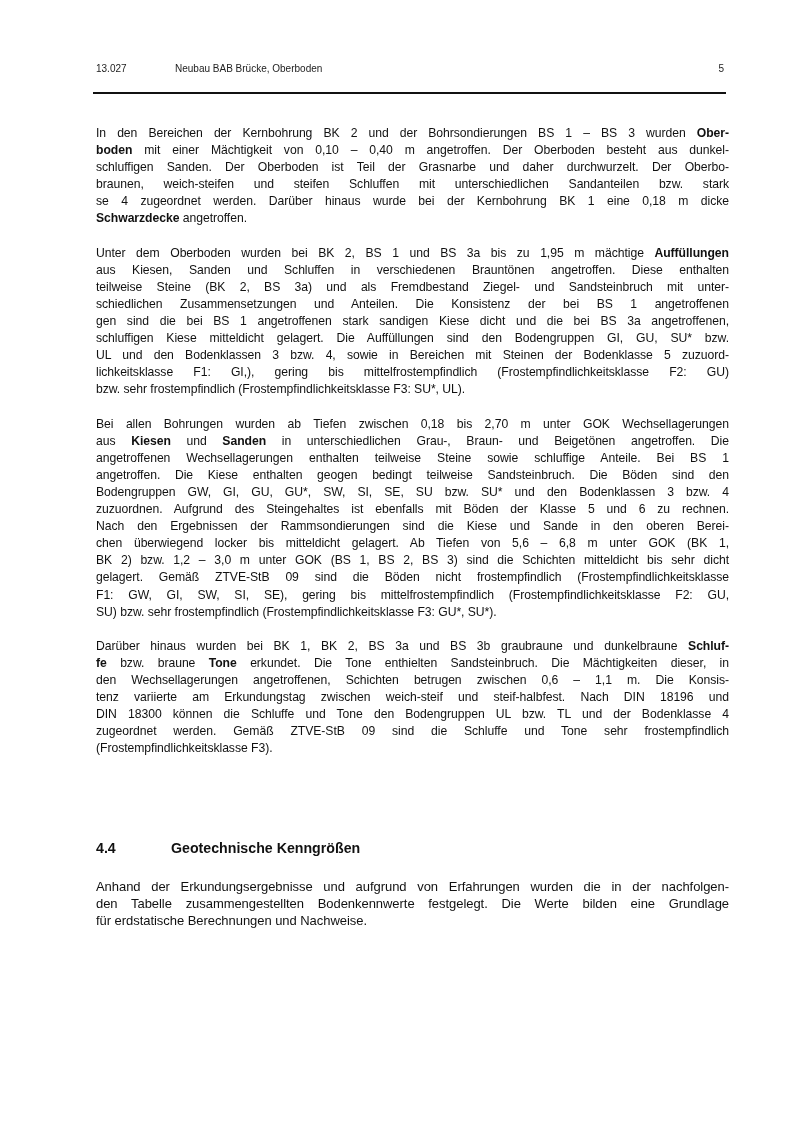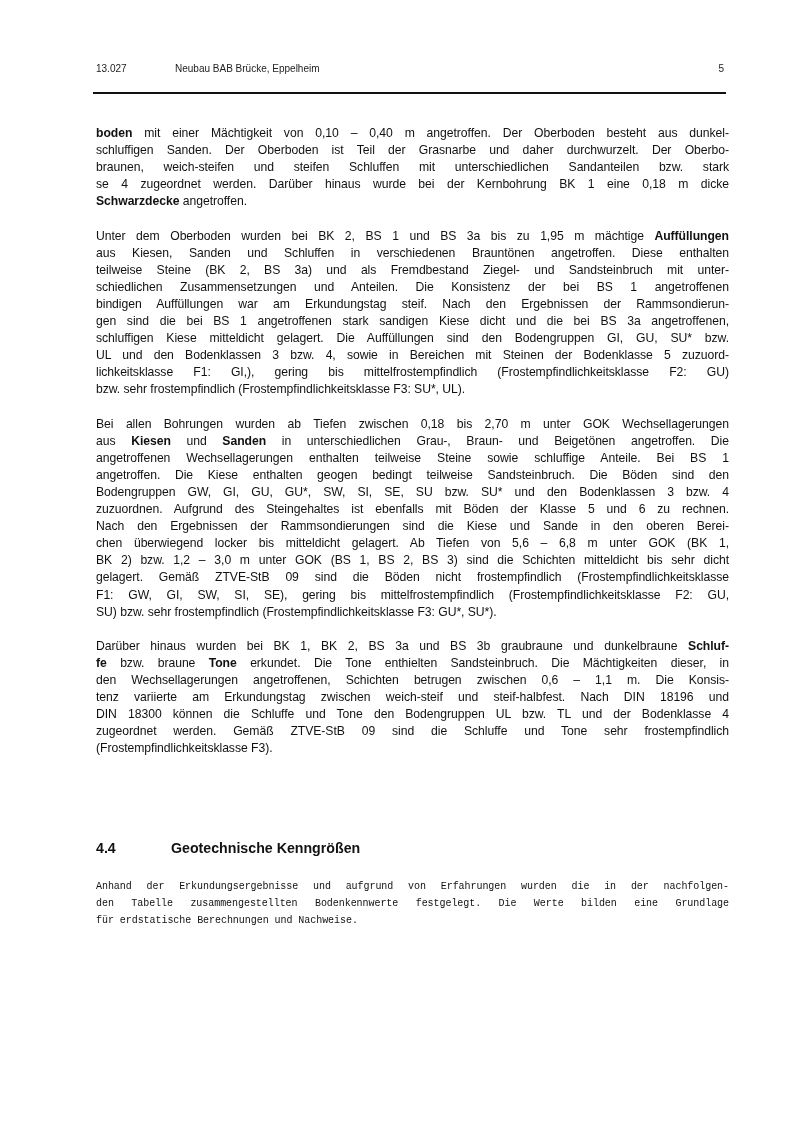--- a/index.html
+++ b/index.html
@@ -14,47 +14,47 @@
   .content { position: absolute; left: 96px; top: 125px; width: 633px; font-size: 12.2px; }
   .para { margin: 0; }
   .line { display: block; height: 17.1px; line-height: 17.1px; white-space: nowrap;
           text-align: justify; text-align-last: justify; letter-spacing: -0.05px; }
   .line.last { text-align-last: left; }
   .gap { height: 17.1px; }
   b { font-weight: bold; }
   .heading { position: absolute; left: 96px; top: 840px; font-size: 14.2px; font-weight: bold; color: #111; }
   .heading .hnum { position: absolute; left: 0; top: 0; }
   .heading .htitle { position: absolute; left: 75px; top: 0; white-space: nowrap; }
-  .content2 { position: absolute; left: 96px; top: 878px; width: 633px; font-size: 10px; font-family: Liberation Mono, monospace; }
+  .content2 { position: absolute; left: 96px; top: 878px; width: 633px; font-size: 13px; }
 </style>
 </head>
 <body>
 
 <div class="header">
   <span class="num">13.027</span>
-  <span class="title">Neubau BAB Brücke, Eppelheim</span>
+  <span class="title">Neubau BAB Brücke, Oberboden</span>
   <span class="page">5</span>
 </div>
 <div class="rule"></div>
 
 <div class="content" id="body-content">
     <div class="para">
+      <span class="line"><span>In den Bereichen der Kernbohrung BK 2 und der Bohrsondierungen BS 1 – BS 3 wurden </span><b>Ober-</b></span>
       <span class="line"><b>boden</b><span> mit einer Mächtigkeit von 0,10 – 0,40 m angetroffen. Der Oberboden besteht aus dunkel-</span></span>
       <span class="line"><span>schluffigen Sanden. Der Oberboden ist Teil der Grasnarbe und daher durchwurzelt. Der Oberbo-</span></span>
       <span class="line"><span>braunen, weich-steifen und steifen Schluffen mit unterschiedlichen Sandanteilen bzw. stark</span></span>
       <span class="line"><span>se 4 zugeordnet werden. Darüber hinaus wurde bei der Kernbohrung BK 1 eine 0,18 m dicke</span></span>
       <span class="line last"><b>Schwarzdecke</b><span> angetroffen.</span></span>
     </div>
     <div class="gap"></div>
     <div class="para">
       <span class="line"><span>Unter dem Oberboden wurden bei BK 2, BS 1 und BS 3a bis zu 1,95 m mächtige </span><b>Auffüllungen</b></span>
       <span class="line"><span>aus Kiesen, Sanden und Schluffen in verschiedenen Brauntönen angetroffen. Diese enthalten</span></span>
       <span class="line"><span>teilweise Steine (BK 2, BS 3a) und als Fremdbestand Ziegel- und Sandsteinbruch mit unter-</span></span>
       <span class="line"><span>schiedlichen Zusammensetzungen und Anteilen. Die Konsistenz der bei BS 1 angetroffenen</span></span>
-      <span class="line"><span>bindigen Auffüllungen war am Erkundungstag steif. Nach den Ergebnissen der Rammsondierun-</span></span>
       <span class="line"><span>gen sind die bei BS 1 angetroffenen stark sandigen Kiese dicht und die bei BS 3a angetroffenen,</span></span>
       <span class="line"><span>schluffigen Kiese mitteldicht gelagert. Die Auffüllungen sind den Bodengruppen GI, GU, SU* bzw.</span></span>
       <span class="line"><span>UL und den Bodenklassen 3 bzw. 4, sowie in Bereichen mit Steinen der Bodenklasse 5 zuzuord-</span></span>
       <span class="line"><span>lichkeitsklasse F1:  GI,), gering bis mittelfrostempfindlich (Frostempfindlichkeitsklasse F2: GU)</span></span>
       <span class="line last"><span>bzw. sehr frostempfindlich (Frostempfindlichkeitsklasse F3: SU*, UL).</span></span>
     </div>
     <div class="gap"></div>
     <div class="para">
       <span class="line"><span>Bei allen Bohrungen wurden ab Tiefen zwischen 0,18 bis 2,70 m unter GOK Wechsellagerungen</span></span>
       <span class="line"><span>aus </span><b>Kiesen</b><span> und </span><b>Sanden</b><span> in unterschiedlichen Grau-, Braun- und Beigetönen angetroffen. Die</span></span>

